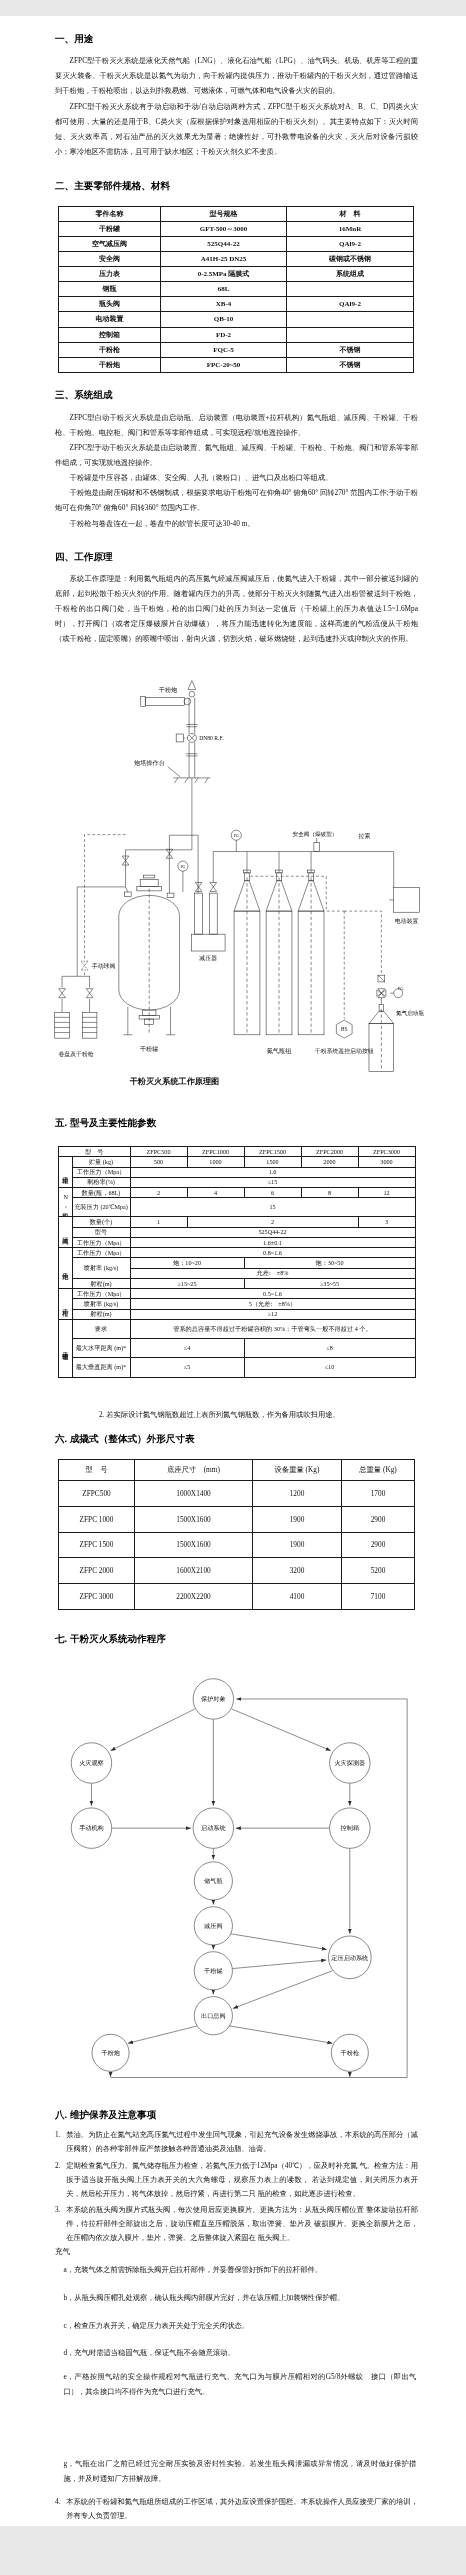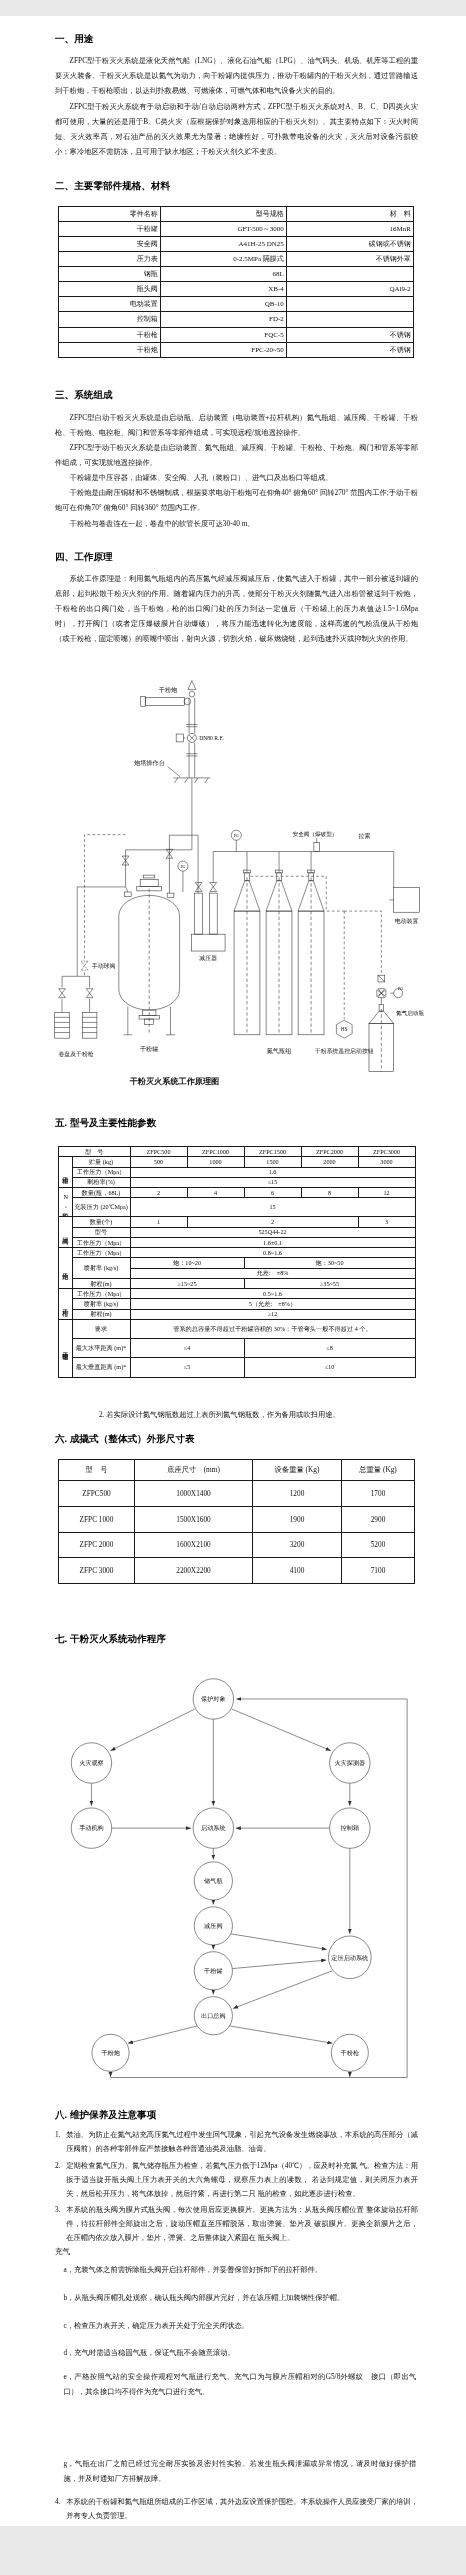--- a/index.html
+++ b/index.html
@@ -3,21 +3,21 @@
 <meta charset="utf-8">
 <style>
   html,body{margin:0;padding:0;background:#e8e8e8;}
   #page{position:relative;width:467px;height:2510px;background:#ffffff;margin:16px auto;
         font-family:"Liberation Serif",serif;color:#111;overflow:hidden;}
   .abs{position:absolute;}
   .h{font-family:"Liberation Sans",sans-serif;font-weight:700;font-size:9.6px;color:#000;white-space:nowrap;}
   .p{font-size:7.3px;line-height:15px;text-align:justify;text-indent:2em;width:363px;}
   table{border-collapse:collapse;table-layout:fixed;}
   .t1{width:355px;}
-  .t1 th,.t1 td{border:0.6px solid #1a1a1a;font-weight:400;font-size:7px;text-align:right;padding:1.7px 2.2px;height:10.7px;overflow:hidden;}
+  .t1 th,.t1 td{border:0.6px solid #1a1a1a;font-weight:700;font-size:7px;text-align:center;padding:1.7px 2.2px;height:10.7px;overflow:hidden;}
   .t5{width:356px;}
   .t5 th,.t5 td{border:0.6px solid #1a1a1a;font-weight:400;font-size:6.2px;text-align:center;padding:0.6px 1.1px;line-height:1.3;overflow:hidden;}
   .t5 .tall{height:17px;}
   .vert{writing-mode:vertical-rl;text-orientation:upright;letter-spacing:0.6px;display:inline-block;}
   .t6{width:356px;}
   .t6 th,.t6 td{border:0.6px solid #1a1a1a;font-weight:400;font-size:7.3px;text-align:center;padding:1.1px;overflow:hidden;}
   .t6 th{height:18px;}
   .t6 td{height:22.5px;}
   .note{font-size:7.3px;line-height:13.5px;width:360px;}
   .li{display:flex;font-size:7.3px;line-height:14px;width:363px;text-align:justify;}
@@ -53,28 +53,33 @@
       <th>零件名称</th>
       <th>型号规格</th>
       <th>材　料</th>
     </tr>
     <tr>
           <td>干粉罐</td>
           <td>GFT-500～3000</td>
           <td>16MnR</td>
         </tr>
     <tr>
+          <td>空气减压阀</td>
+          <td>525Q44-22</td>
+          <td>QAl9-2</td>
+        </tr>
+    <tr>
           <td>安全阀</td>
           <td>A41H-25 DN25</td>
           <td>碳钢或不锈钢</td>
         </tr>
     <tr>
           <td>压力表</td>
           <td>0-2.5MPa 隔膜式</td>
-          <td>不锈钢外罩</td>
+          <td>系统组成</td>
         </tr>
     <tr>
           <td>钢瓶</td>
           <td>68L</td>
           <td></td>
         </tr>
     <tr>
           <td>瓶头阀</td>
           <td>XB-4</td>
           <td>QAl9-2</td>
@@ -411,20 +416,26 @@
           <td>1200</td>
           <td>1700</td>
         </tr>
     <tr>
           <td>ZFPC 1000</td>
           <td>1500X1600</td>
           <td>1900</td>
           <td>2900</td>
         </tr>
     <tr>
+          <td>ZFPC 1500</td>
+          <td>1500X1600</td>
+          <td>1900</td>
+          <td>2900</td>
+        </tr>
+    <tr>
           <td>ZFPC 2000</td>
           <td>1600X2100</td>
           <td>3200</td>
           <td>5200</td>
         </tr>
     <tr>
           <td>ZFPC 3000</td>
           <td>2200X2200</td>
           <td>4100</td>
           <td>7100</td>

